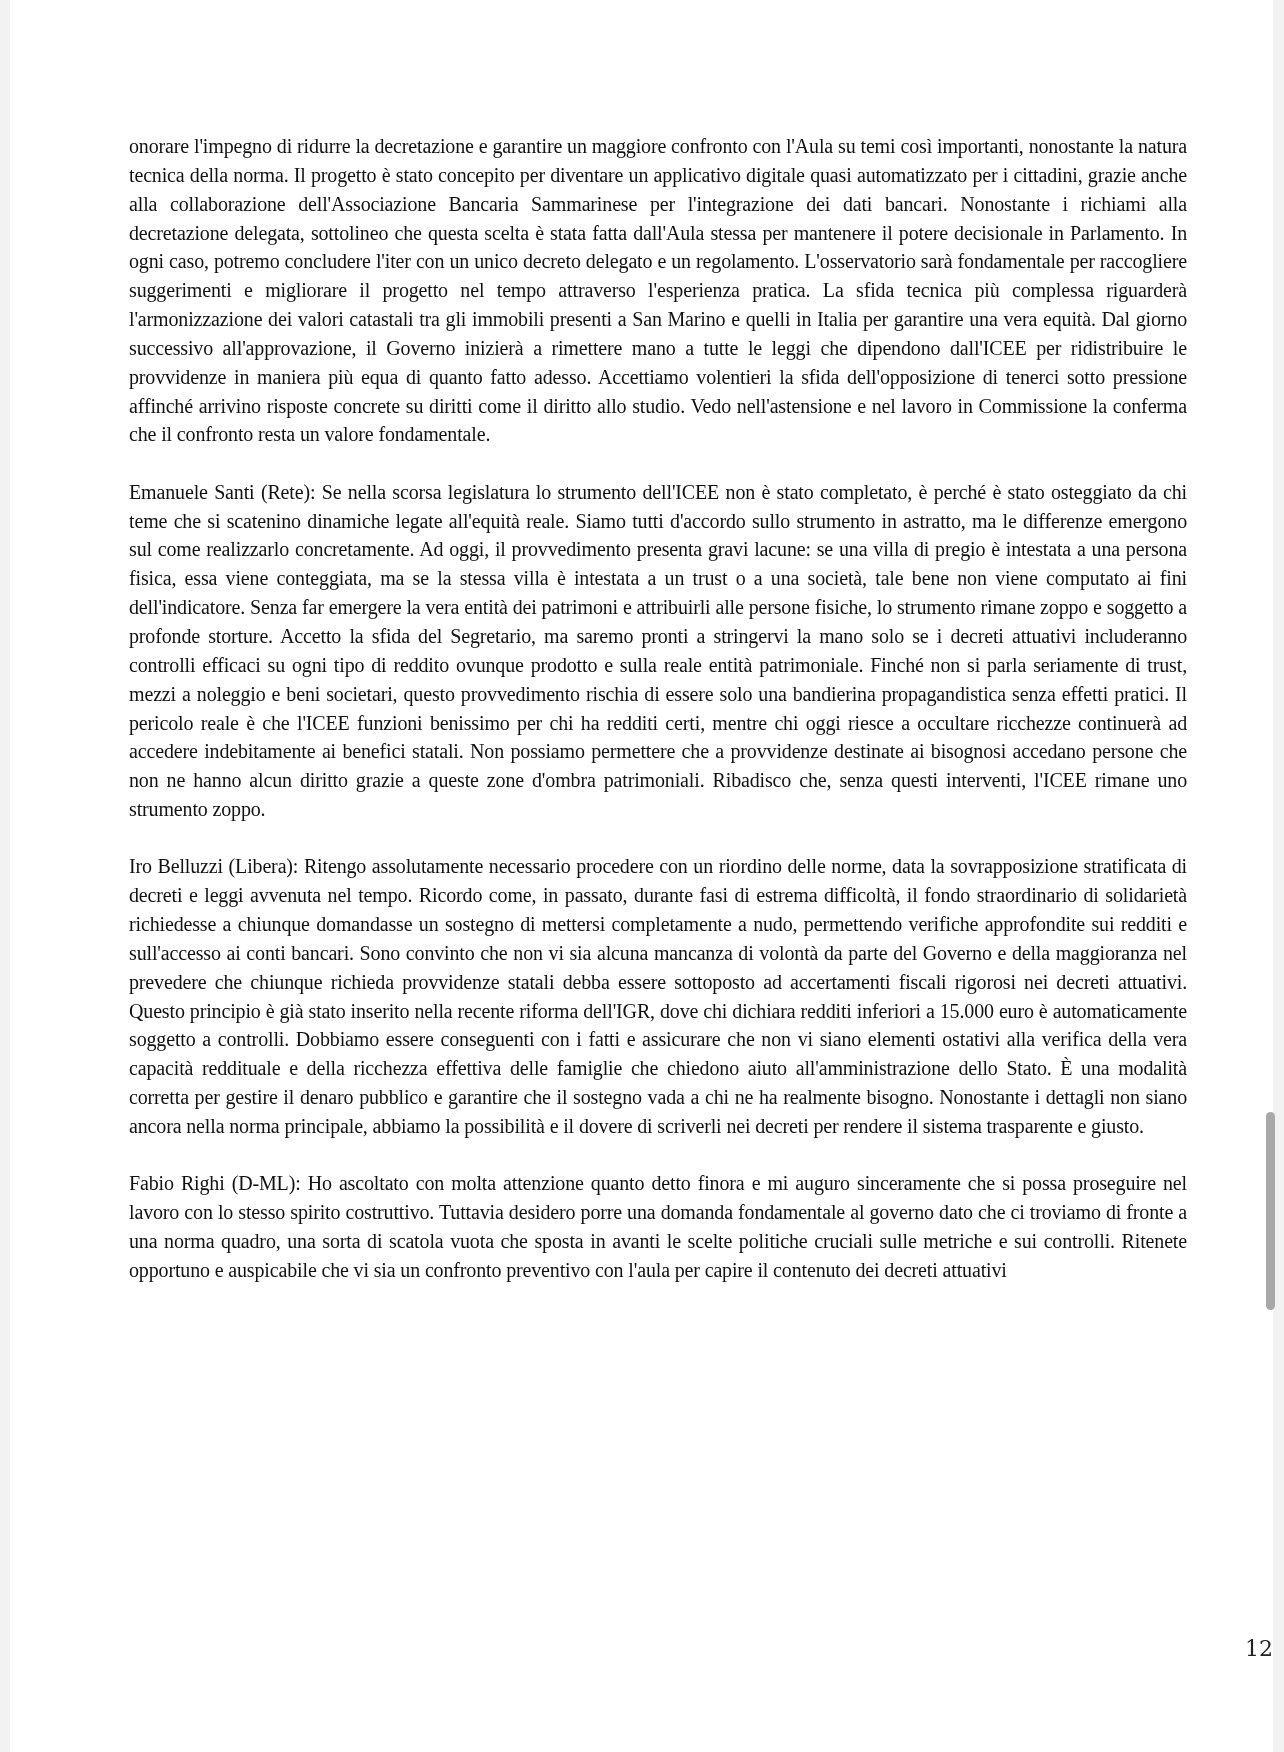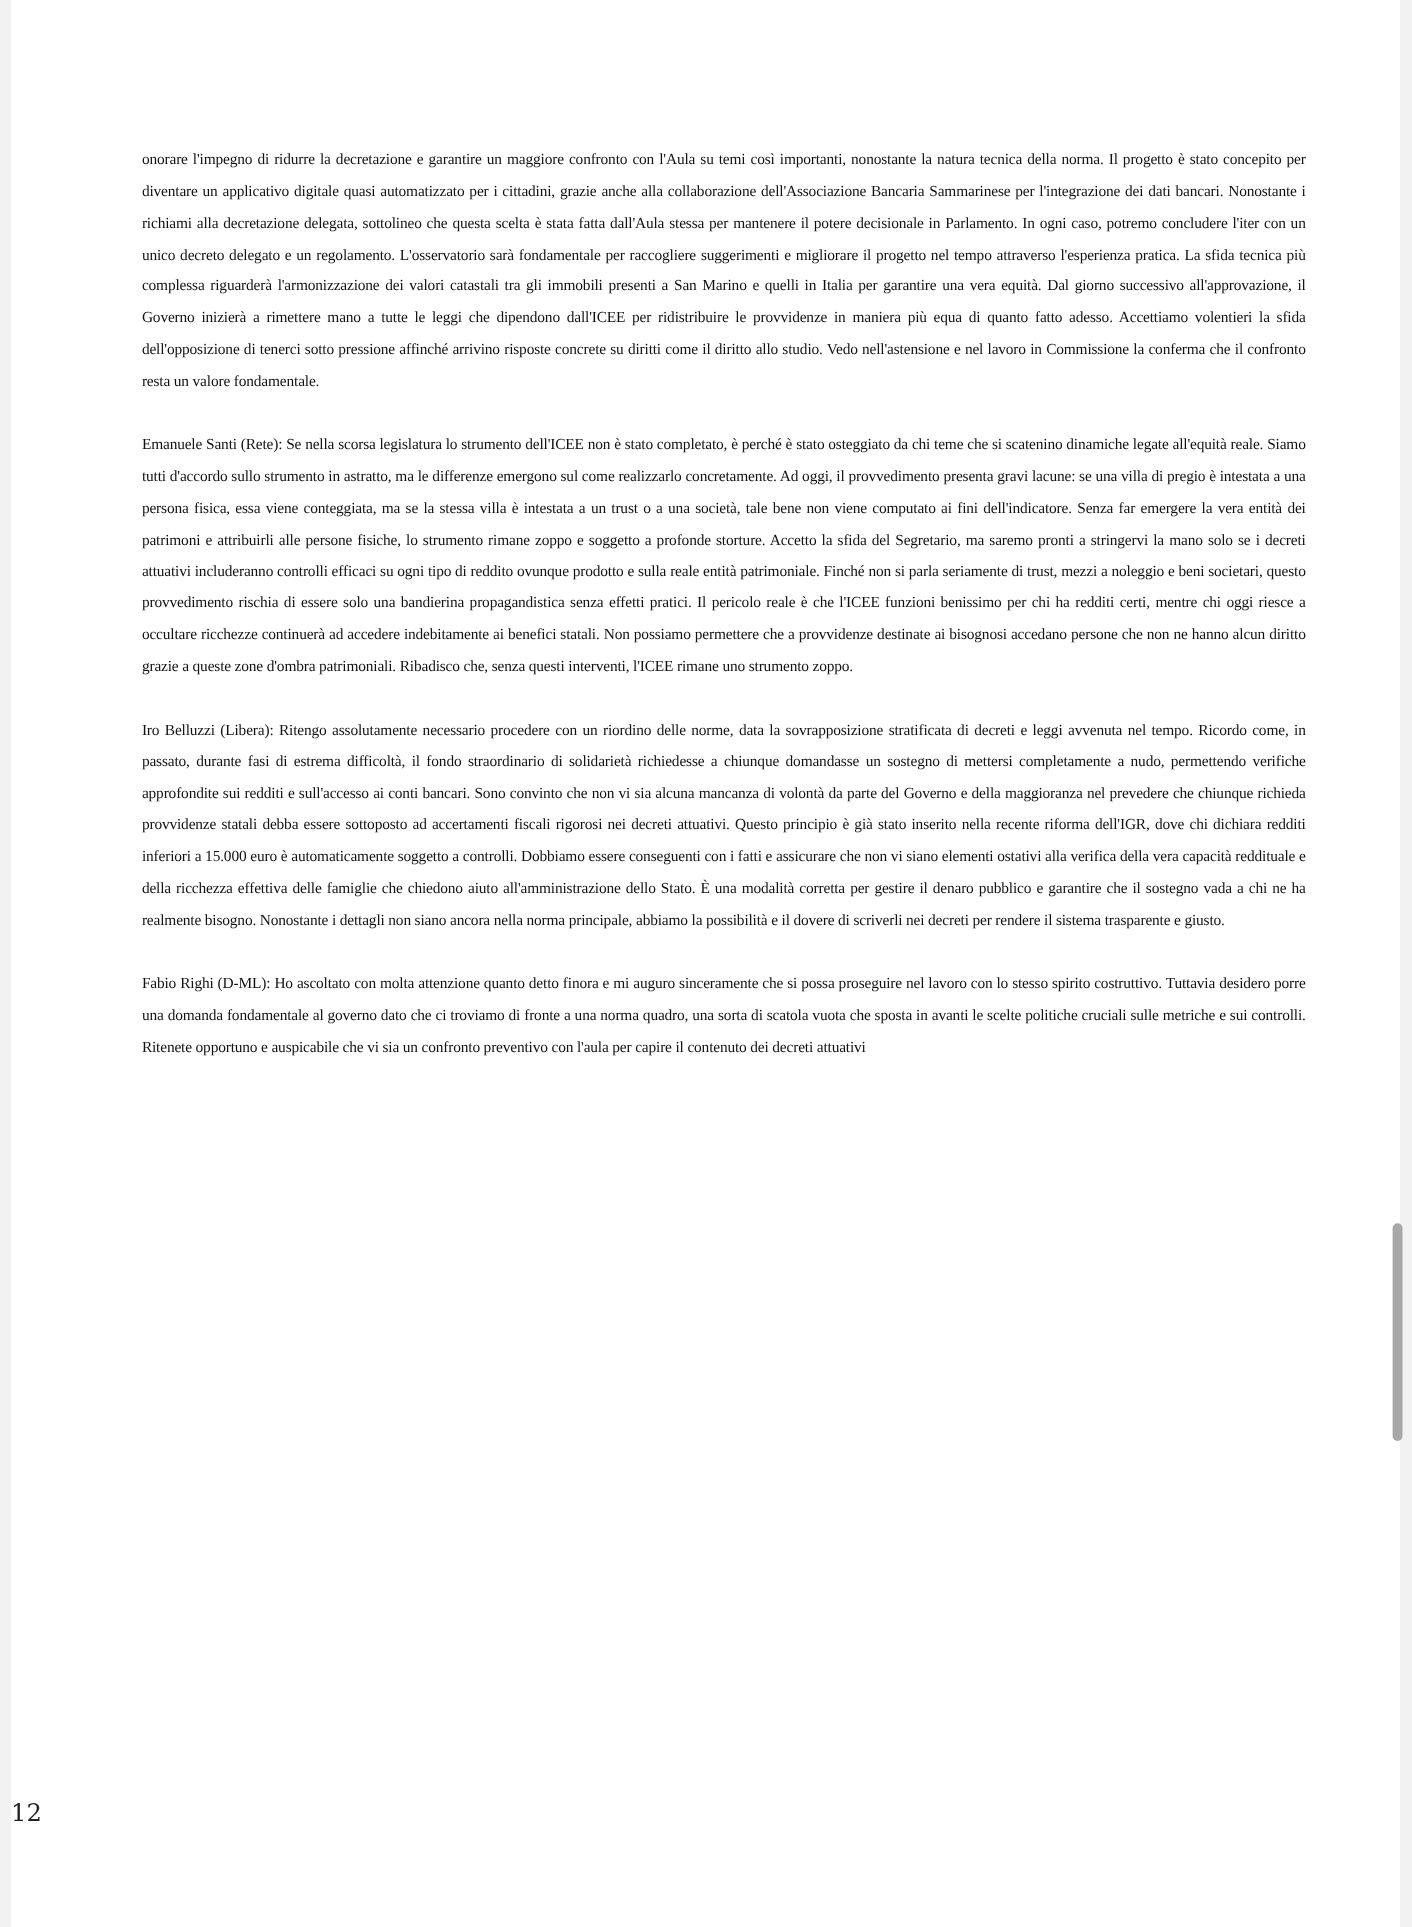--- a/index.html
+++ b/index.html
@@ -22,38 +22,38 @@
     width: 1263px;
     height: 1752px;
     background: #ffffff;
   }
   .content {
     position: absolute;
     left: 119px;
     top: 132px;
     width: 1058px;
     font-family: "Liberation Serif", "DejaVu Serif", serif;
-    font-size: 14px;
+    font-size: 20px;
     line-height: 28.85px;
     color: #111111;
     text-align: justify;
     letter-spacing: -0.15px;
   }
   .content p {
     margin: 0 0 28.5px 0;
   }
   .speaker {
     font-weight: normal;
   }
   .page-number {
     position: absolute;
     left: 0;
     width: 1263px;
     top: 1636px;
-    text-align: left;
+    text-align: right;
     font-family: "DejaVu Serif", "Liberation Serif", serif;
     font-size: 22px;
     color: #222222;
   }
   .scroll-track {
     position: absolute;
     right: 0;
     top: 0;
     width: 11px;
     height: 1752px;

